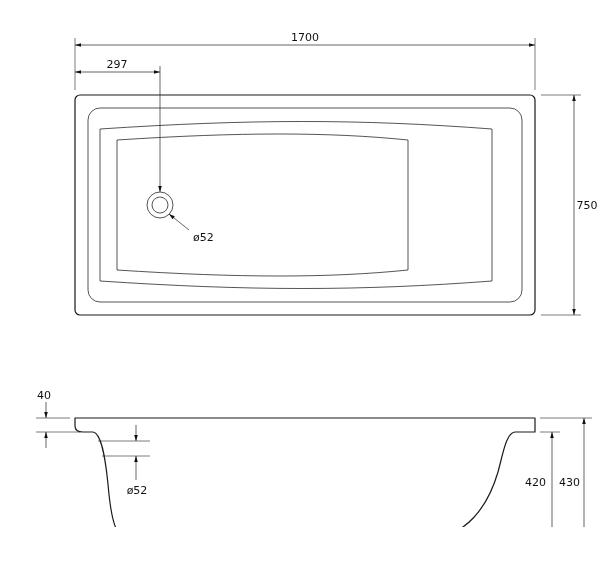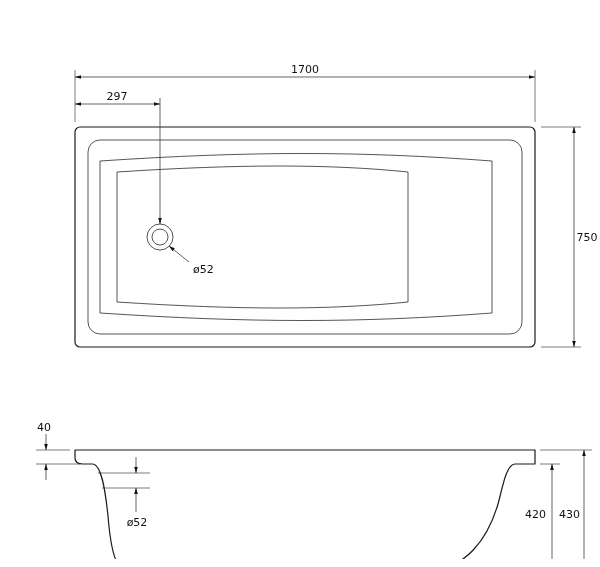--- a/index.html
+++ b/index.html
@@ -2,21 +2,20 @@
 <html><head>
 <meta charset="utf-8">
 <style>
   html,body{margin:0;padding:0;background:#fff;}
   .stage{
     position:relative;
     width:600px;height:527px;
     background:#ffffff;
     font-family:"DejaVu Sans", sans-serif;
     overflow:hidden;
-    margin-top:32px;
   }
   svg{display:block;}
   .outline{fill:none;stroke:#1a1a1a;stroke-width:1.2;stroke-linejoin:round;}
   .thin{fill:none;stroke:#2a2a2a;stroke-width:0.8;stroke-linejoin:round;}
   .dim{fill:none;stroke:#222;stroke-width:0.7;}
   .ext{fill:none;stroke:#222;stroke-width:0.6;}
   .dim-text{
     font-family:"DejaVu Sans", sans-serif;
     font-size:11px;
     fill:#111;

